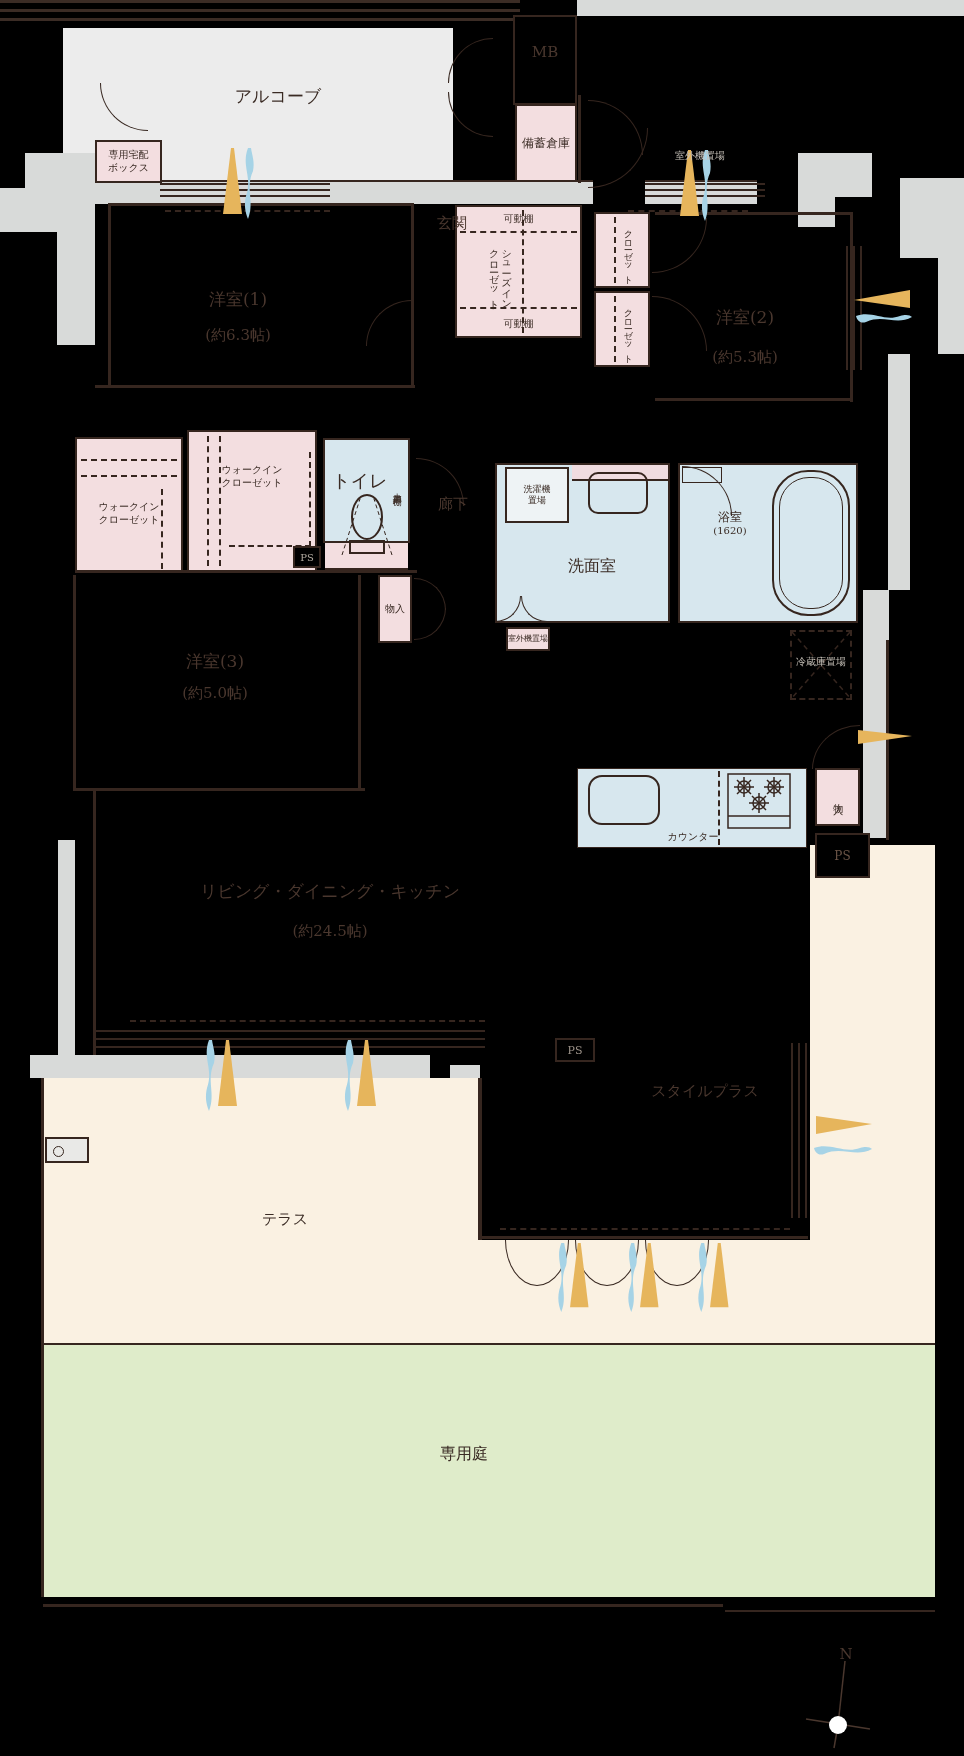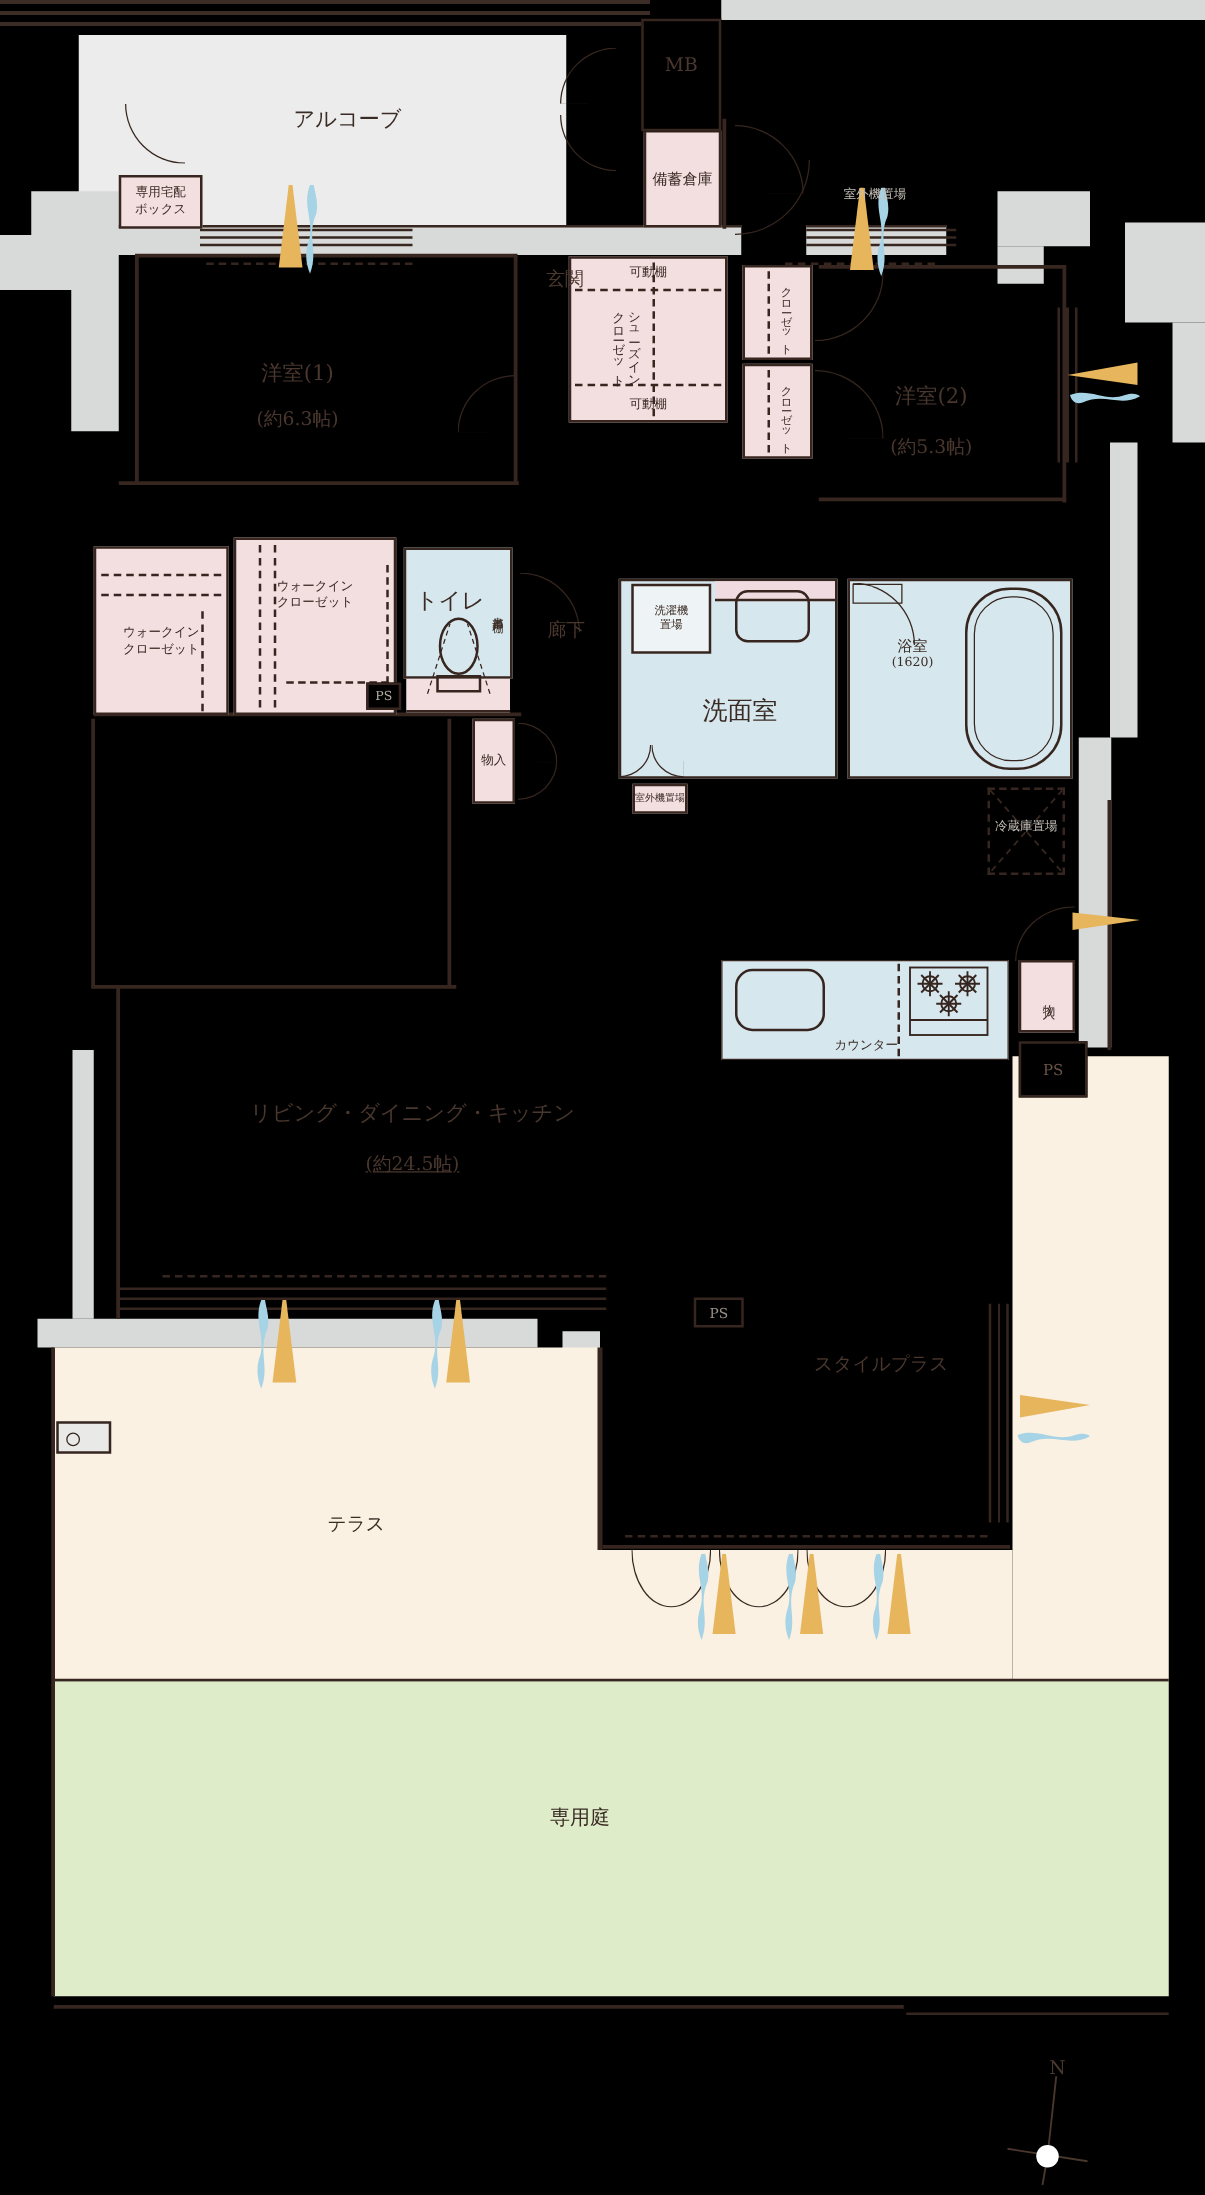--- a/index.html
+++ b/index.html
@@ -169,21 +169,21 @@
     <line x1="54" y1="70" x2="36" y2="14" stroke="#36261f" stroke-width="1" stroke-dasharray="4 3"></line>
   </svg>
 
   <div class="abs blue" style="left:495px;top:463px;width:175px;height:160px;"></div>
   <div class="abs" style="left:505px;top:467px;width:64px;height:56px;background:#eef3f5;border:2px solid var(--wall);box-sizing:border-box;display:flex;align-items:center;justify-content:center;">
     <span class="lbl f9 pre">洗濯機
 置場</span>
   </div>
   <div class="abs" style="left:572px;top:465px;width:96px;height:16px;background:#f0dce0;border-bottom:2px solid var(--wall);box-sizing:border-box;"></div>
   <div class="abs round" style="left:588px;top:472px;width:60px;height:42px;"></div>
-  <div class="abs lbl" style="left:542px;top:556px;width:100px;font-size:20px;">洗面室</div>
+  <div class="abs lbl" style="left:542px;top:556px;width:100px;font-size:16px;">洗面室</div>
 
   <div class="abs blue" style="left:678px;top:463px;width:180px;height:160px;"></div>
   <div class="abs" style="left:682px;top:467px;width:40px;height:16px;border:1.5px solid var(--wall);box-sizing:border-box;"></div>
   <div class="abs tub" style="left:772px;top:470px;width:78px;height:146px;">
       <div class="tub-in"></div>
     </div>
   <div class="abs" style="left:680px;top:510px;width:100px;">
     <div class="lbl" style="font-size:12px;">浴室</div>
     <div class="lbl f11">(1620)</div>
   </div>
@@ -305,24 +305,28 @@
   <div class="abs lbl f17" style="left:178px;top:86px;width:200px;">アルコーブ</div>
   <div class="abs lbl-dark f15" style="left:412px;top:214px;width:80px;">玄関</div>
   <div class="abs" style="left:138px;top:288px;width:200px;">
     <div class="lbl-dark f17">洋室(1)</div>
     <div class="lbl-dark f15" style="margin-top:16px;">(約6.3帖)</div>
   </div>
   <div class="abs" style="left:645px;top:306px;width:200px;">
     <div class="lbl-dark f17">洋室(2)</div>
     <div class="lbl-dark f15" style="margin-top:20px;">(約5.3帖)</div>
   </div>
+  <div class="abs" style="left:115px;top:650px;width:200px;">
+    <div class="lbl-dark f17">洋室(3)</div>
+    <div class="lbl-dark f15" style="margin-top:12px;">(約5.0帖)</div>
+  </div>
   <div class="abs lbl-dark f15" style="left:420px;top:495px;width:66px;">廊下</div>
   <div class="abs" style="left:180px;top:880px;width:300px;">
     <div class="lbl-dark" style="font-size:17px;">リビング・ダイニング・キッチン</div>
-    <div class="lbl-dark f15" style="margin-top:20px;text-decoration:underline;">(約24.5帖)</div>
+    <div class="lbl-dark f15" style="margin-top:20px;">(約24.5帖)</div>
   </div>
   <div class="abs lbl-dark f15" style="left:630px;top:1082px;width:150px;">スタイルプラス</div>
   <div class="abs lbl f15" style="left:245px;top:1210px;width:80px;">テラス</div>
   <div class="abs lbl" style="left:404px;top:1444px;width:120px;font-size:16px;">専用庭</div>
 
   <div class="abs" style="left:788px;top:1645px;width:110px;height:105px;">
     <div class="abs lbl-dark f15" style="left:48px;top:0;width:20px;">N</div>
     <svg class="abs" style="left:0;top:14px;" width="110" height="90" viewBox="0 0 110 90">
       <line x1="57" y1="2" x2="50" y2="66" stroke="#4a372e" stroke-width="1.5"></line>
       <line x1="18" y1="60" x2="82" y2="70" stroke="#4a372e" stroke-width="1.5"></line>

